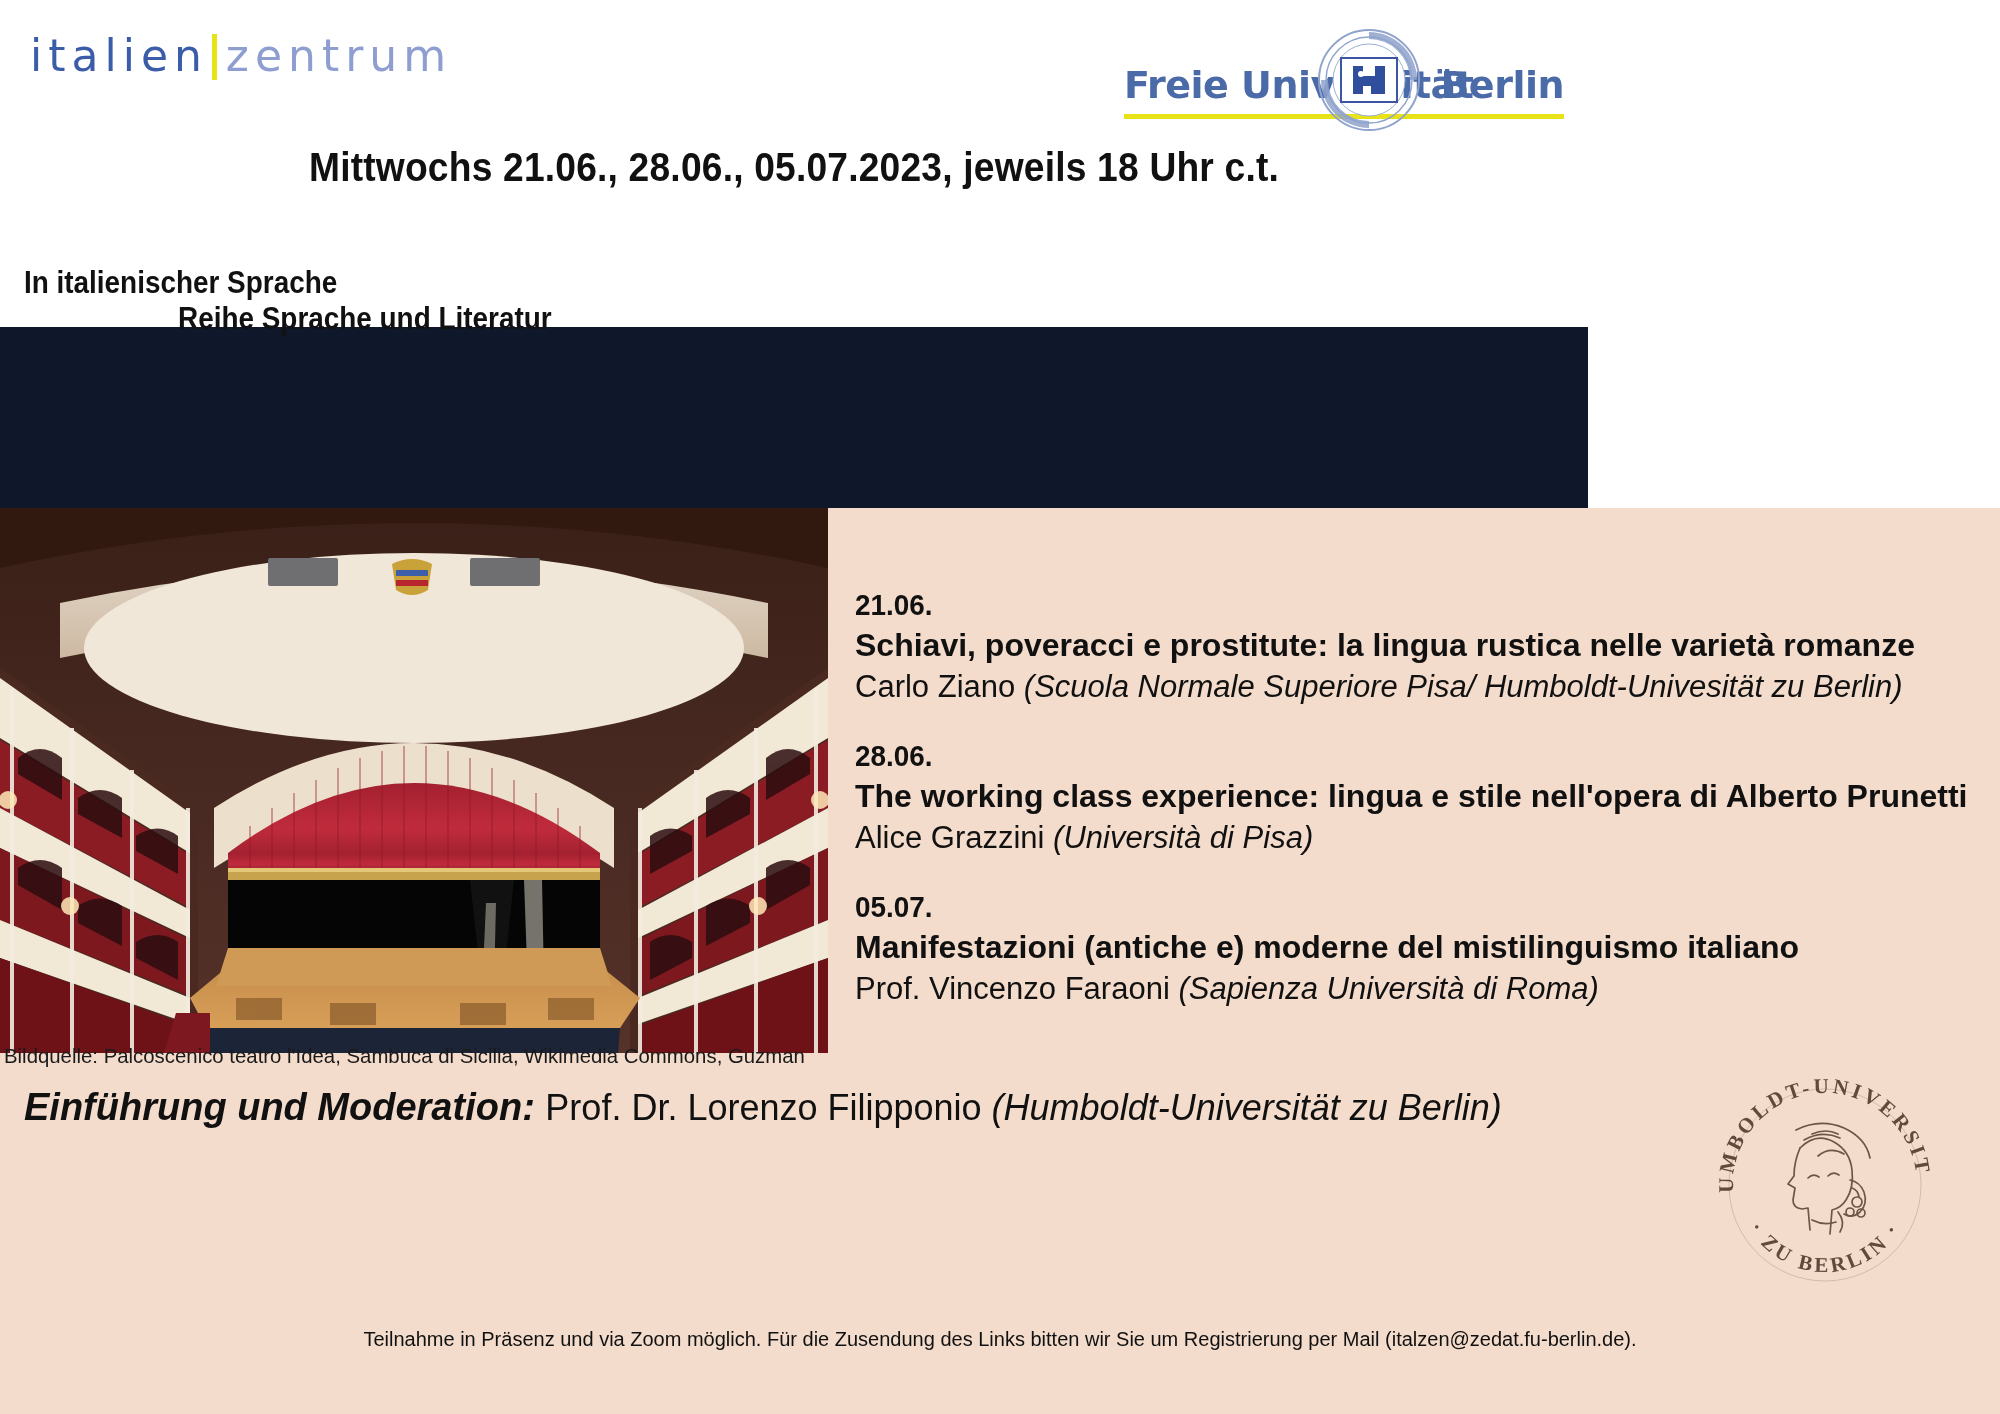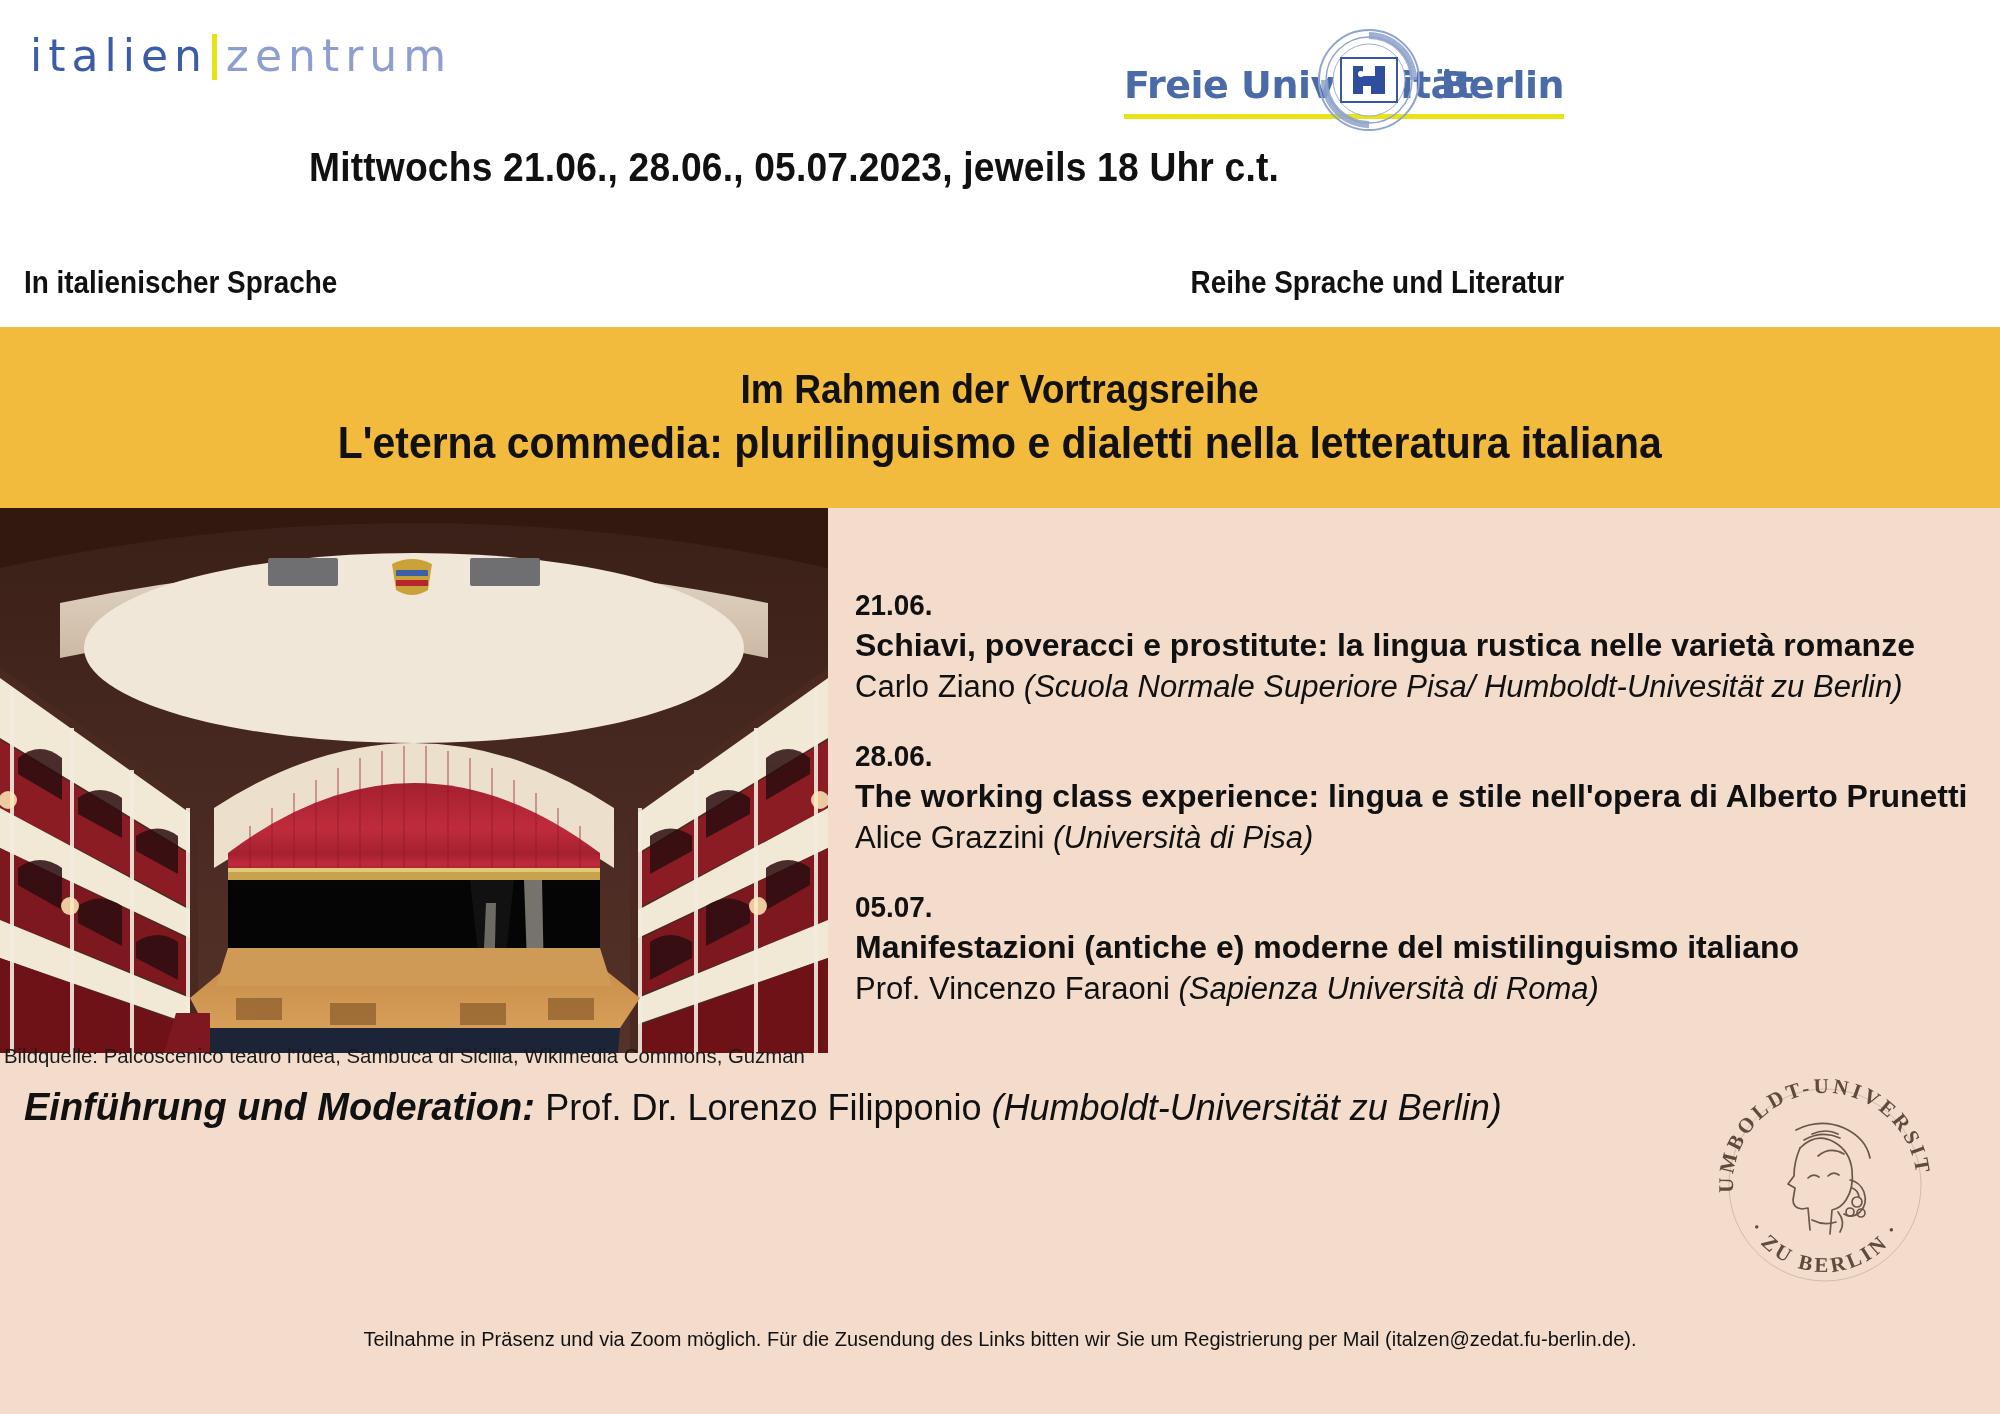--- a/index.html
+++ b/index.html
@@ -41,21 +41,21 @@
   .date-line {
     position:absolute; top:145px; left:0; right:0; text-align:center;
     font-family:"Liberation Sans Narrow","Liberation Sans", sans-serif;
     font-weight:bold; font-size:40px; color:#111; letter-spacing:.2px;
     transform:scaleX(.93); transform-origin:center;
   }
   .sub-row {
     position:absolute; top:265px; left:0; right:0;
     display:flex; justify-content:space-between; padding:0 24px;
     font-family:"Liberation Sans Narrow","Liberation Sans", sans-serif;
-    font-weight:bold; font-size:31px; color:#111;
+    font-weight:bold; font-size:31px; color:#111;flex-direction:column;
   }
   .sub-row span { transform:scaleX(.9); transform-origin:left center; display:inline-block; }
   .sub-row span.r { transform-origin:right center; }
 
   
   .banner {
     position:absolute; top:327px; left:0; width:2000px; height:181px;
     background:#f3bb3d; display:flex; flex-direction:column;
     align-items:center; justify-content:center; gap:6px;
   }
@@ -157,24 +157,20 @@
     </div>
 
     <div class="date-line">Mittwochs 21.06., 28.06., 05.07.2023, jeweils 18 Uhr c.t.</div>
 
     <div class="sub-row">
       <span>In italienischer Sprache</span>
       <span class="r">Reihe Sprache und Literatur</span>
     </div>
   </div>
 
-  <div class="banner">
-    <div class="banner-l1">Im Rahmen der Vortragsreihe</div>
-    <div class="banner-l2">L'eterna commedia: plurilinguismo e dialetti nella letteratura italiana</div>
-  </div>
 
   <div class="body-area">
 
     <div class="photo-wrap">
       <svg viewBox="0 0 828 545" preserveAspectRatio="none">
         <defs>
           <linearGradient id="curtG" x1="0" y1="0" x2="0" y2="1">
             <stop offset="0" stop-color="#a32030"></stop>
               <stop offset=".5" stop-color="#c02b3c"></stop>
               <stop offset="1" stop-color="#8e1b28"></stop>

